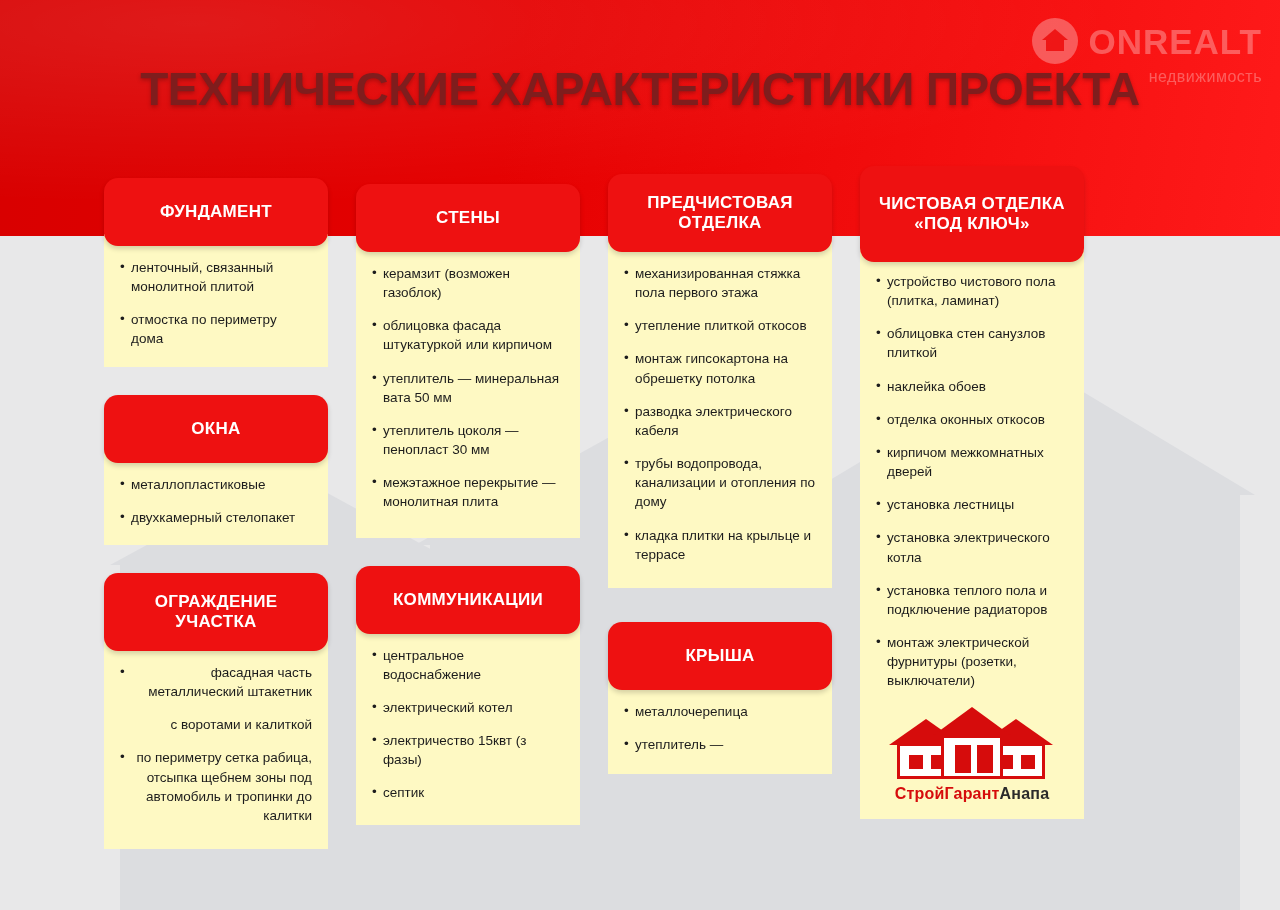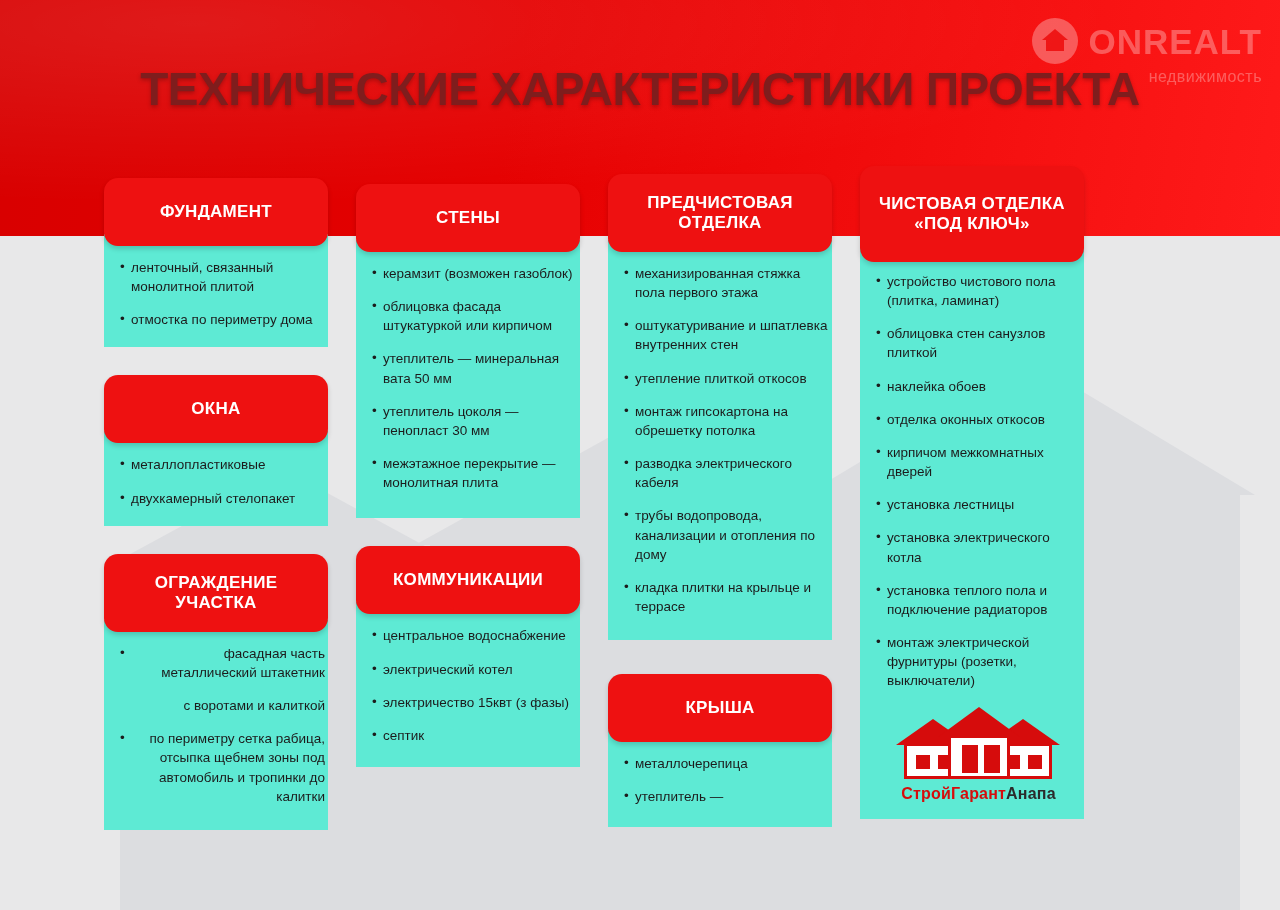--- a/index.html
+++ b/index.html
@@ -110,23 +110,23 @@
     box-shadow: 0 3px 5px rgba(0,0,0,0.16);
     display: flex;
     align-items: center;
     justify-content: center;
   }
   .badge.h2 { min-height: 78px; }
   .badge.h3 { min-height: 96px; }
   .badge.h1 { min-height: 68px; }
 
   .list {
-    background: #5eead4;
+    background: #fef9c3;
     margin-top: -12px;
-    padding: 24px 3px 16px 16px;
+    padding: 24px 16px 16px 16px;
     position: relative;
     z-index: 2;
     font-size: 13.5px;
     color: #1c1c1c;
     line-height: 1.42;
   }
   .list ul { list-style: none; margin: 0; padding: 0; }
   .list li { position: relative; padding-left: 11px; margin-bottom: 14px; }
   .list li:last-child { margin-bottom: 2px; }
   .list li:before {
@@ -263,21 +263,20 @@
 
   </div>
 
   <div class="column">
 
     <div class="section" style="margin-top:-4px;">
       <div class="badge h2">ПРЕДЧИСТОВАЯ ОТДЕЛКА</div>
       <div class="list" style="padding-bottom:22px;">
         <ul>
           <li>механизированная стяжка  пола первого этажа</li>
-          <li>оштукатуривание и шпатлевка внутренних стен</li>
           <li>утепление плиткой откосов</li>
           <li>монтаж гипсокартона на обрешетку потолка</li>
           <li>разводка электрического кабеля</li>
           <li>трубы водопровода, канализации и отопления по дому</li>
           <li>кладка плитки на крыльце и террасе</li>
         </ul>
       </div>
     </div>
 
     <div class="gap-l"></div>

